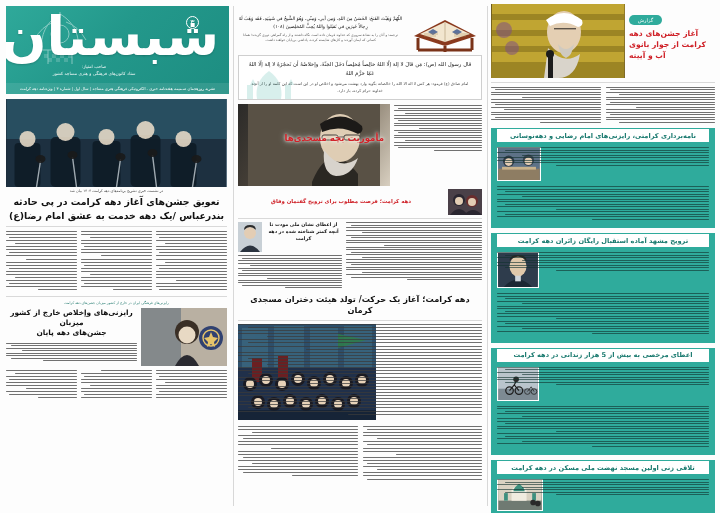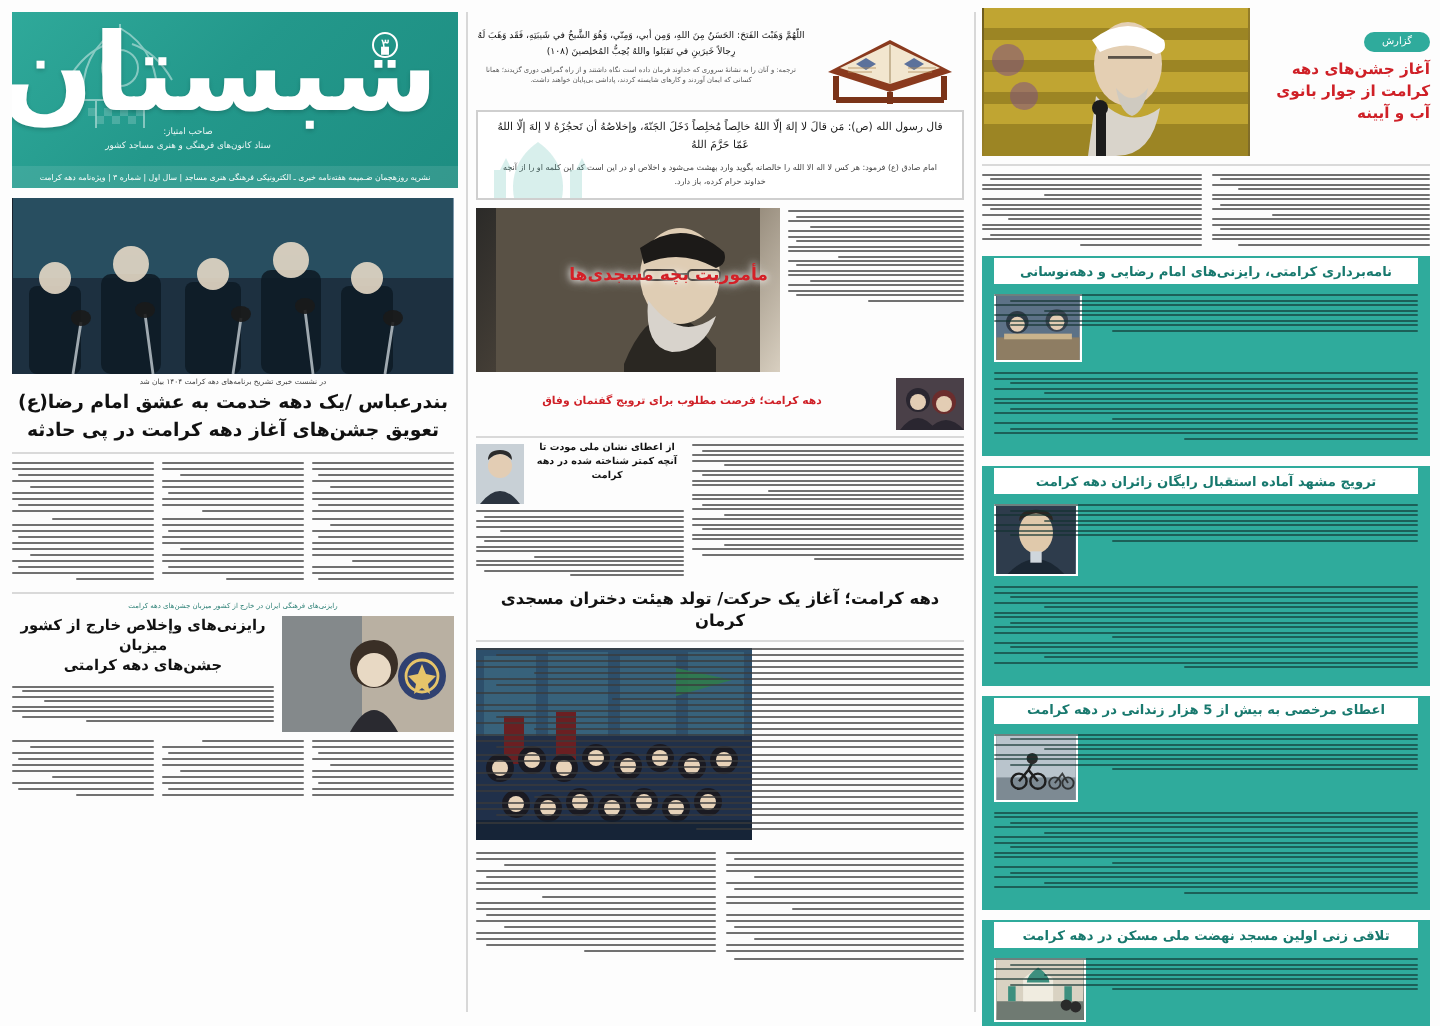--- a/index.html
+++ b/index.html
@@ -250,22 +250,22 @@
             <ellipse cx="66" cy="56" rx="5" ry="4"></ellipse>
           <ellipse cx="114" cy="58" rx="5" ry="4"></ellipse>
             <ellipse cx="146" cy="54" rx="5" ry="4"></ellipse>
           <ellipse cx="190" cy="60" rx="5" ry="4"></ellipse>
         </g>
       </svg>
     </div>
     <div class="caption-bar">در نشست خبری تشریح برنامه‌های دهه کرامت ۱۴۰۴ بیان شد</div>
 
     <div style="padding:0 6px;text-align:center">
+      <div class="headline-black" style="font-size:9.4px">تعویق جشن‌های آغاز دهه کرامت در پی حادثه</div>
       <div class="headline-black" style="font-size:9.4px">بندرعباس /یک دهه خدمت به عشق امام رضا(ع)</div>
-      <div class="headline-black" style="font-size:9.4px">تعویق جشن‌های آغاز دهه کرامت در پی حادثه</div>
     </div>
 
     <div class="hr-thin" style="margin:4px 6px"></div>
 
     <div class="three-col" style="padding:0 6px">
       <div class="body-lines">
         <i class="s1"></i>
           <i class="s1"></i>
           <i class="s2"></i>
           <i class="s1"></i>
@@ -341,21 +341,21 @@
             <circle cx="46" cy="24" r="12" fill="#3a2f26"></circle>
             <circle cx="46" cy="27" r="8.5" fill="#e8d9c4"></circle>
             <path d="M34 58 q12 -22 24 0 Z" fill="#2a2a30"></path>
             <circle cx="70" cy="30" r="12" fill="#21356b" opacity=".9"></circle>
             <circle cx="70" cy="30" r="8" fill="none" stroke="#e6c46a" stroke-width="1.4"></circle>
             <path d="M70 24 l2 5 5 1 -4 4 1 5 -4 -3 -4 3 1 -5 -4 -4 5 -1 Z" fill="#e6c46a"></path>
           </svg>
         </div>
         <div style="flex:1;text-align:center">
           <div class="headline-black" style="font-size:7.4px">رایزنی‌های وإخلاص خارج از کشور میزبان</div>
-          <div class="headline-black" style="font-size:7.4px">جشن‌های دهه کرامتی</div>
+          <div class="headline-black" style="font-size:7.4px">جشن‌های دهه پایان</div>
           <div class="body-lines tiny-lines" style="margin-top:4px;text-align:right">
             <i class="s1"></i>
               <i class="s2"></i>
               <i class="s1"></i>
               <i class="s3"></i>
               <i class="s1"></i>
             <i class="s1"></i>
               <i class="s2"></i>
               <i class="s4"></i>
           </div>
@@ -682,21 +682,21 @@
             <i class="s2"></i>
             <i class="s5"></i>
         </div>
       </div>
     </div>
   </div>
 
   <div class="col colL">
 
     <div style="display:flex;gap:4px;align-items:flex-start;margin-bottom:3px">
-      <div style="flex:none;width:86px;text-align:right;padding-top:3px">
+      <div style="flex:none;width:86px;text-align:left;padding-top:3px">
         <span class="kicker">گزارش</span>
         <div class="headline-red" style="font-size:7.6px">آغاز جشن‌های دهه کرامت از جوار بانوی آب و آیینه</div>
       </div>
       <div class="photo" style="flex:1;height:74px;background:linear-gradient(120deg,#6b5a1f,#b89a2a 40%,#7d6a28)">
         <svg viewBox="0 0 132 74" style="position:absolute;inset:0;width:100%;height:100%">
           <rect width="132" height="74" fill="#9c8524"></rect>
           <g fill="#c9ad36" opacity=".8">
             <rect x="0" y="0" width="132" height="10"></rect>
               <rect x="0" y="16" width="132" height="10"></rect>
             <rect x="0" y="32" width="132" height="10"></rect>

